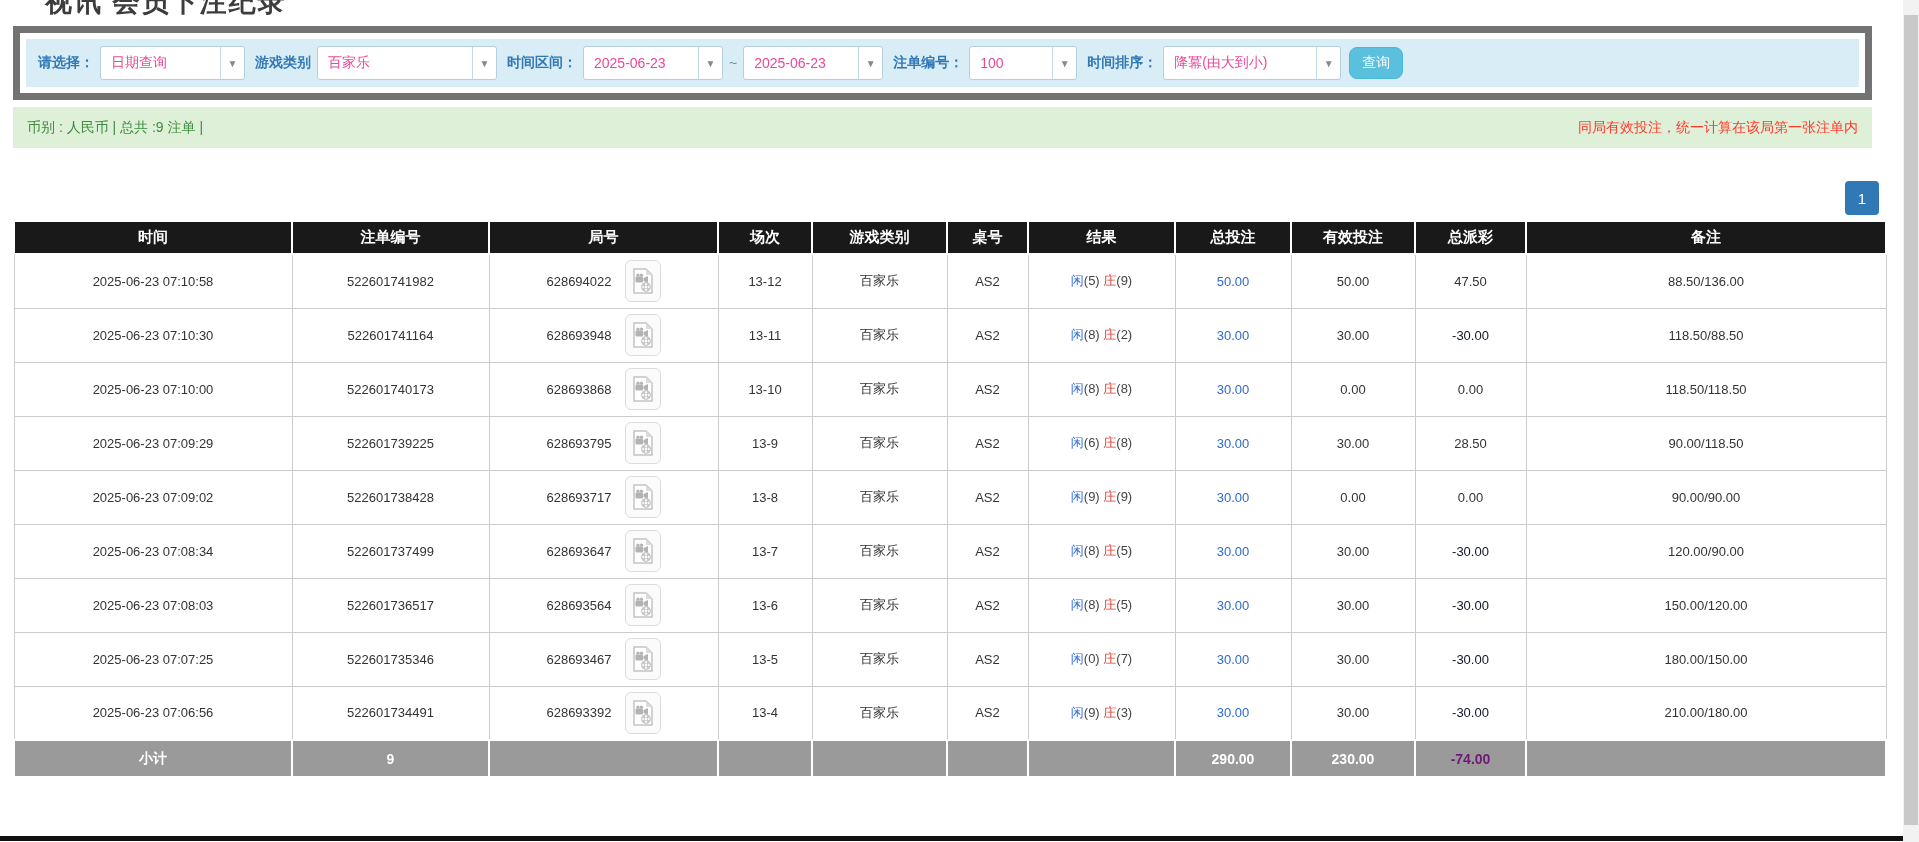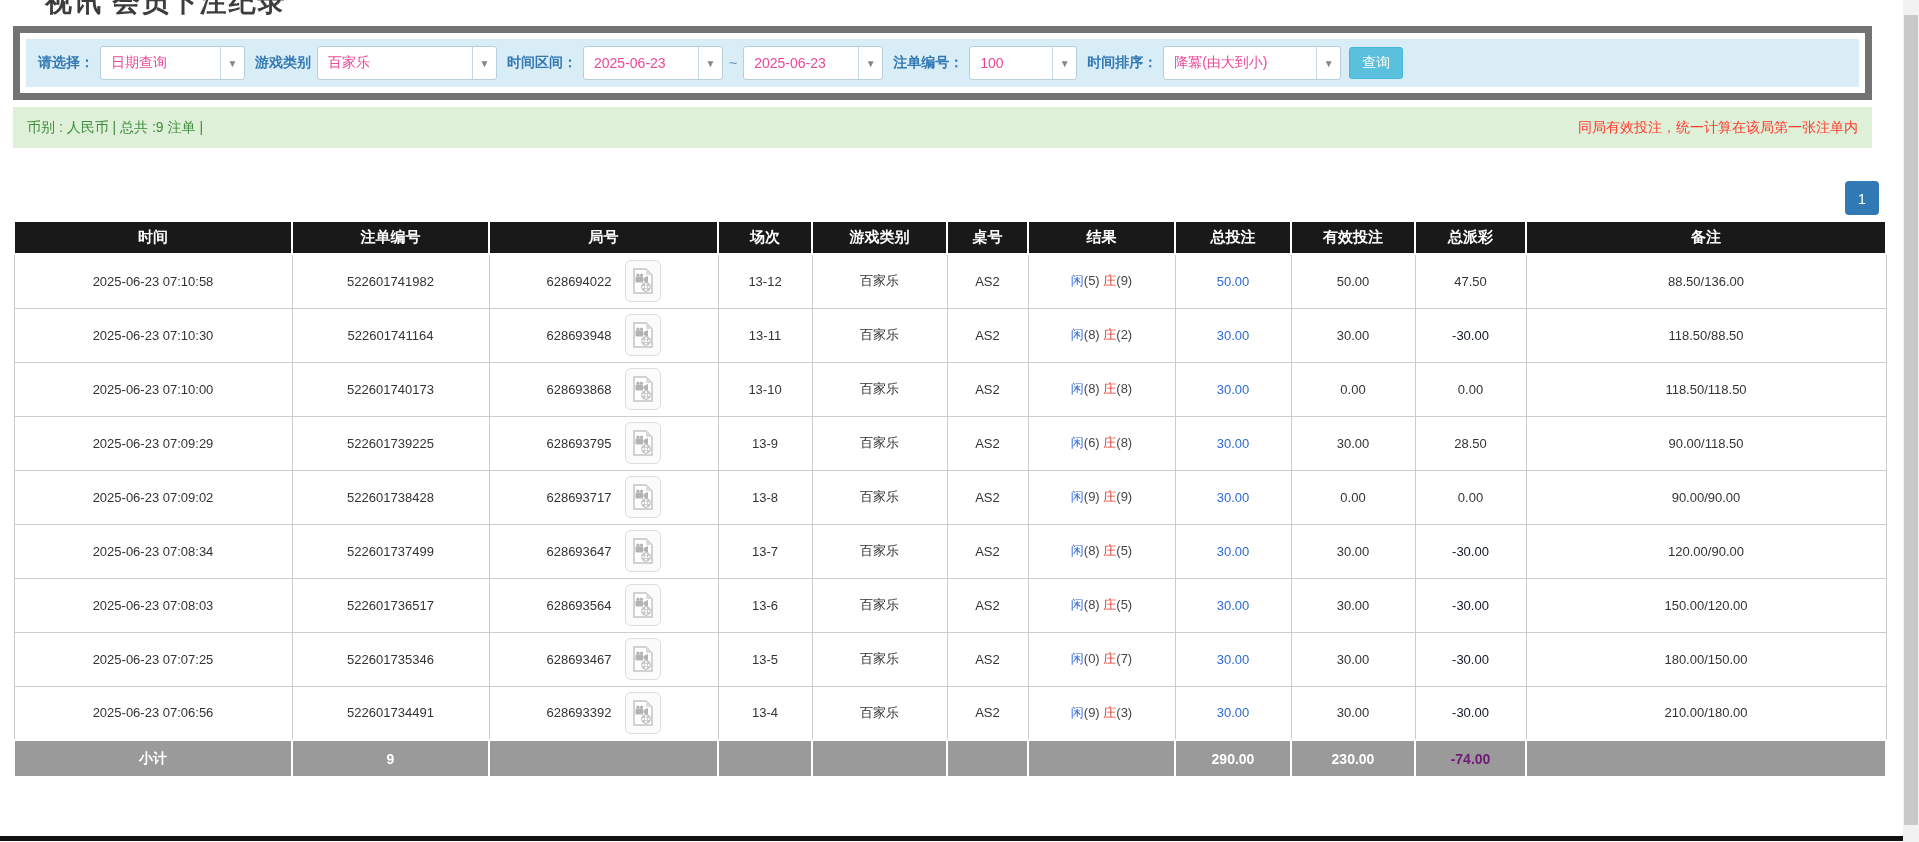--- a/index.html
+++ b/index.html
@@ -16,21 +16,21 @@
   .f-label { color:#3178b5; font-weight:bold; margin:0 6px 0 10px; white-space:nowrap; }
   .f-label:first-child { margin-left:0; }
   .ctl { display:flex; align-items:center; height:34px; background:#fff;
          border:1px solid #b6cfdd; border-radius:3px; overflow:hidden; cursor:pointer; }
   .ctl .val { flex:1; padding:0 10px; color:#ec4899; white-space:nowrap; overflow:hidden; }
   .ctl .caret { width:24px; align-self:stretch; border-left:1px solid #c5d9e4;
                 display:flex; align-items:center; justify-content:center; color:#888; font-size:10px; }
   .w145{width:145px}.w180{width:180px}.w140{width:140px}.w108{width:108px}.w178{width:178px}
   .tilde { color:#5a8fae; margin:0 6px; }
   .btn-query { height:32px; margin-left:8px; padding:0 12px; background:#5bc0de; color:#fff;
-               border:1px solid #46b8da; border-radius:3px; font-size:14px; cursor:pointer; }
+               border:1px solid #46b8da; border-radius:8px; font-size:14px; cursor:pointer; }
 
   .summary-bar { position:absolute; left:13px; top:107px; width:1859px; height:41px;
                  background:#dff0d8; display:flex; align-items:center; justify-content:space-between;
                  padding:0 14px; font-size:14px; }
   .summary-left { color:#3d8b3d; }
   .summary-right { color:#ff3a2d; }
 
   .page-btn { position:absolute; left:1845px; top:181px; width:34px; height:34px; background:#3179b5;
               border-radius:4px; color:#fff; font-size:15px; display:flex; align-items:center;
               justify-content:center; cursor:pointer; }

